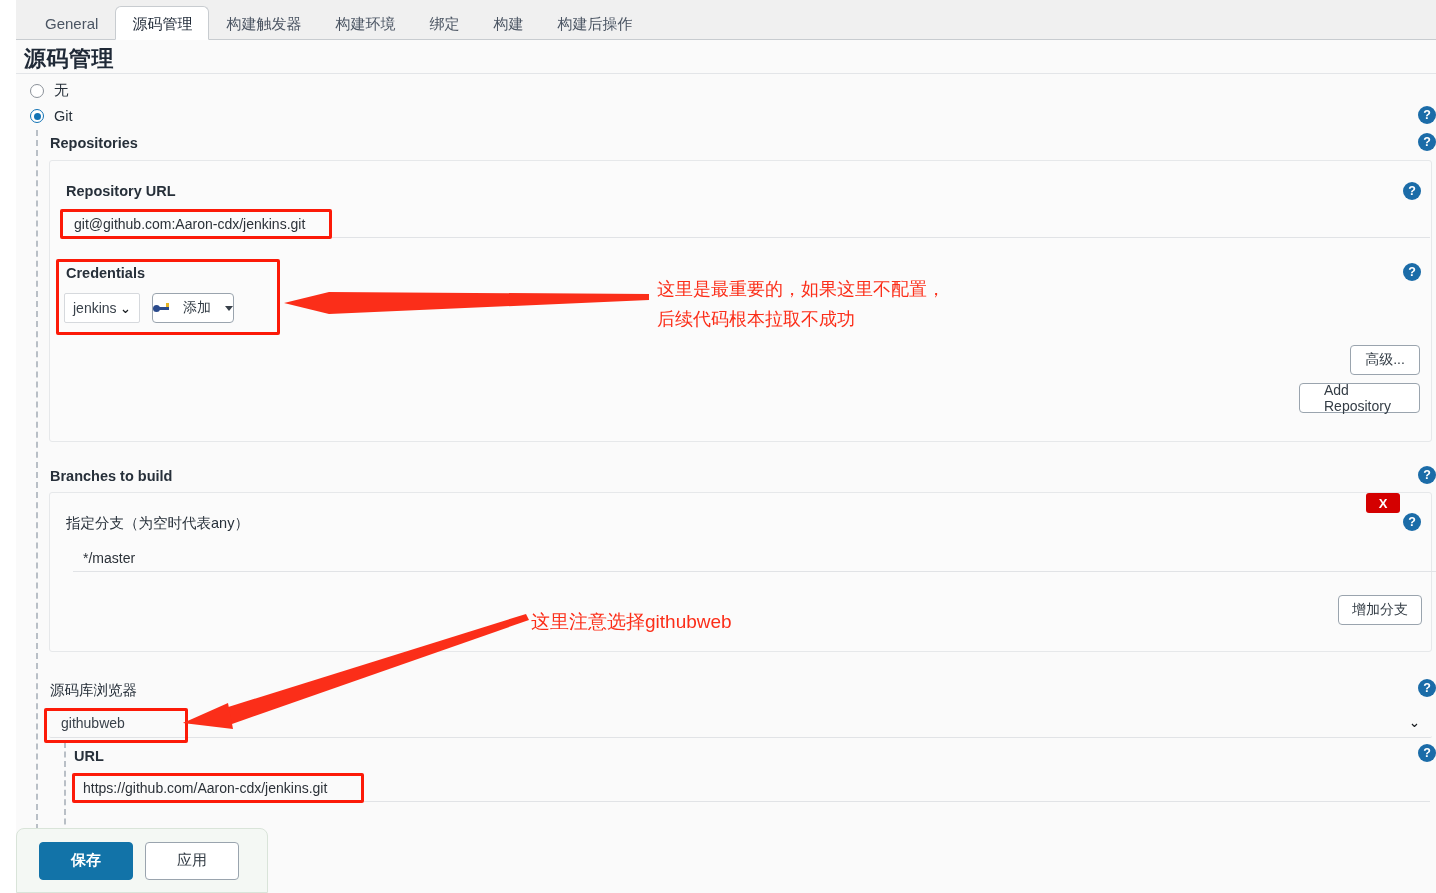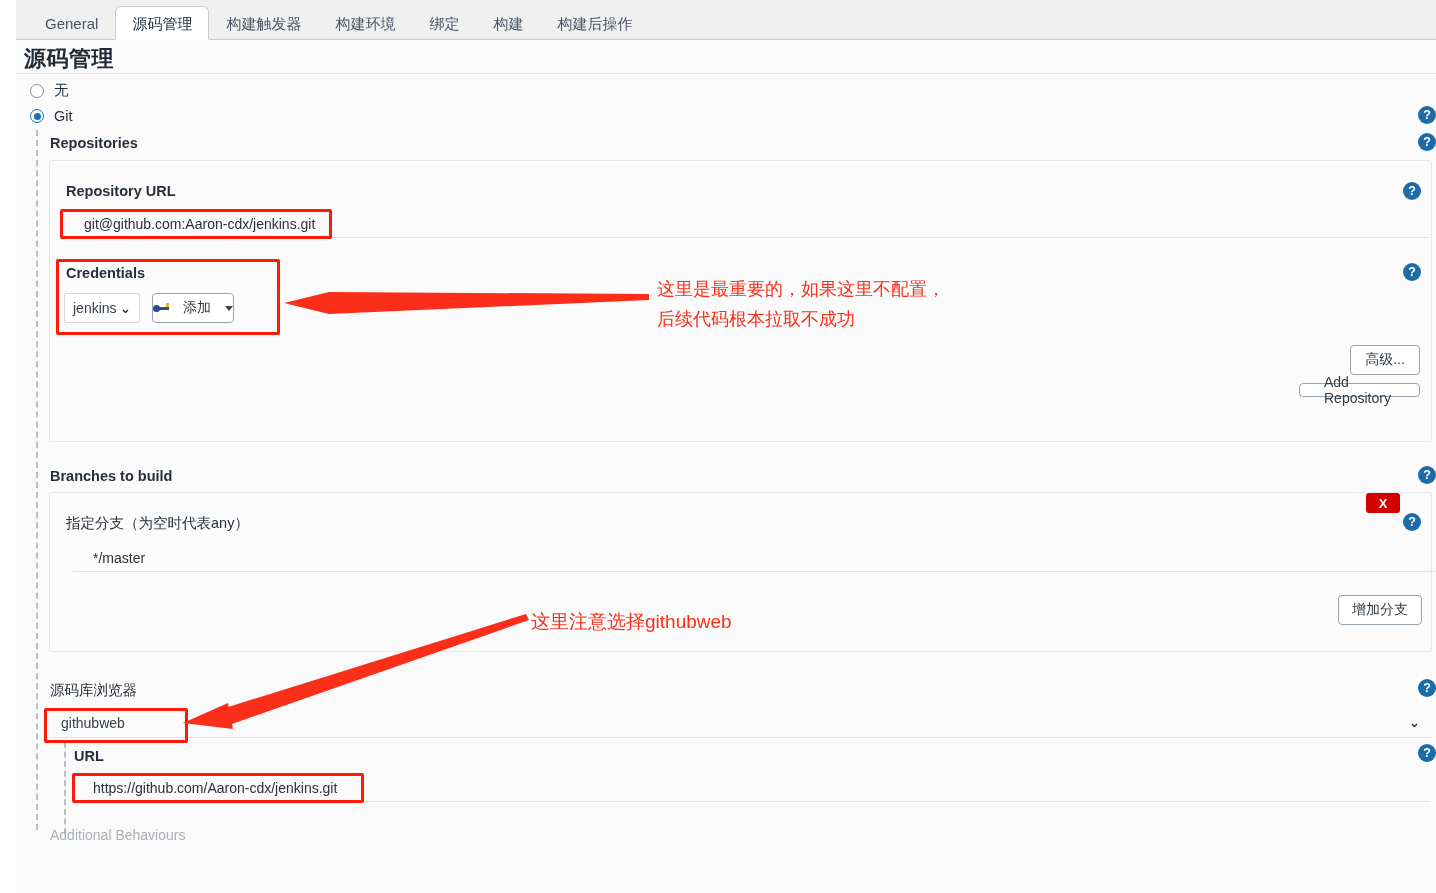--- a/index.html
+++ b/index.html
@@ -98,21 +98,21 @@
     border: 1px solid #e6e8ea;
     border-radius: 3px;
   }
   .underline-input {
     position: absolute;
     background: transparent;
     border: none;
     border-bottom: 1px solid #e1e3e6;
     font-size: 14px;
     color: #2b3138;
-    padding: 0 20px;
+    padding: 0 10px;
     font-family: "Liberation Sans", sans-serif;
     outline: none;
   }
 
   
   .sel {
     position: absolute;
     background: #fff;
     border: 1px solid #d6d9dd;
     border-radius: 2px;
@@ -326,21 +326,21 @@
         <span class="key-tooth"></span>
       </span>
     <span>添加</span>
     <span class="caret-dn"></span>
   </div>
 
   <div class="btn" style="left:1334px; top:345px; width:70px; height:30px;">
     <span>高级...</span>
   </div>
 
-  <div class="btn" style="left:1283px; top:383px; width:121px; height:14px;padding-left:24px;">
+  <div class="btn" style="left:1283px; top:383px; width:121px; height:30px;padding-left:24px;">
     <span>Add Repository</span>
   </div>
 
   <div class="lbl-b" style="position:absolute; left:34px; top:468px;">Branches to build</div>
 
   <div class="panel" style="left:33px; top:492px; width:1383px; height:160px;"></div>
 
   <div class="xbtn" style="left:1350px; top:493px; width:34px; height:20px;">
     <span>X</span>
   </div>
@@ -384,19 +384,27 @@
 
     <polygon points="167,723 209,708 510,614 513,620 216,724" fill="#fb2e19"></polygon>
     <polygon points="167,723 212,703 217,729" fill="#fb2e19"></polygon>
   </svg>
 
   <div class="anno-text" style="left:641px; top:274px;">这里是最重要的，如果这里不配置，</div>
   <div class="anno-text" style="left:641px; top:304px;">后续代码根本拉取不成功</div>
   <div class="anno-text" style="left:515px; top:607px; font-size:19px;">这里注意选择githubweb</div>
 
   <div class="addl-beh">Additional Behaviours</div>
+  <div class="savebar">
+    <div class="btn btn-primary sv-btn">
+      <span>保存</span>
+    </div>
+    <div class="btn sv-btn">
+      <span>应用</span>
+    </div>
+  </div>
 
   <div class="scrollbar">
     <div class="scrollbar-top"></div>
     <div class="scrollthumb"></div>
   </div>
 
 </div>
 
 </body></html>

